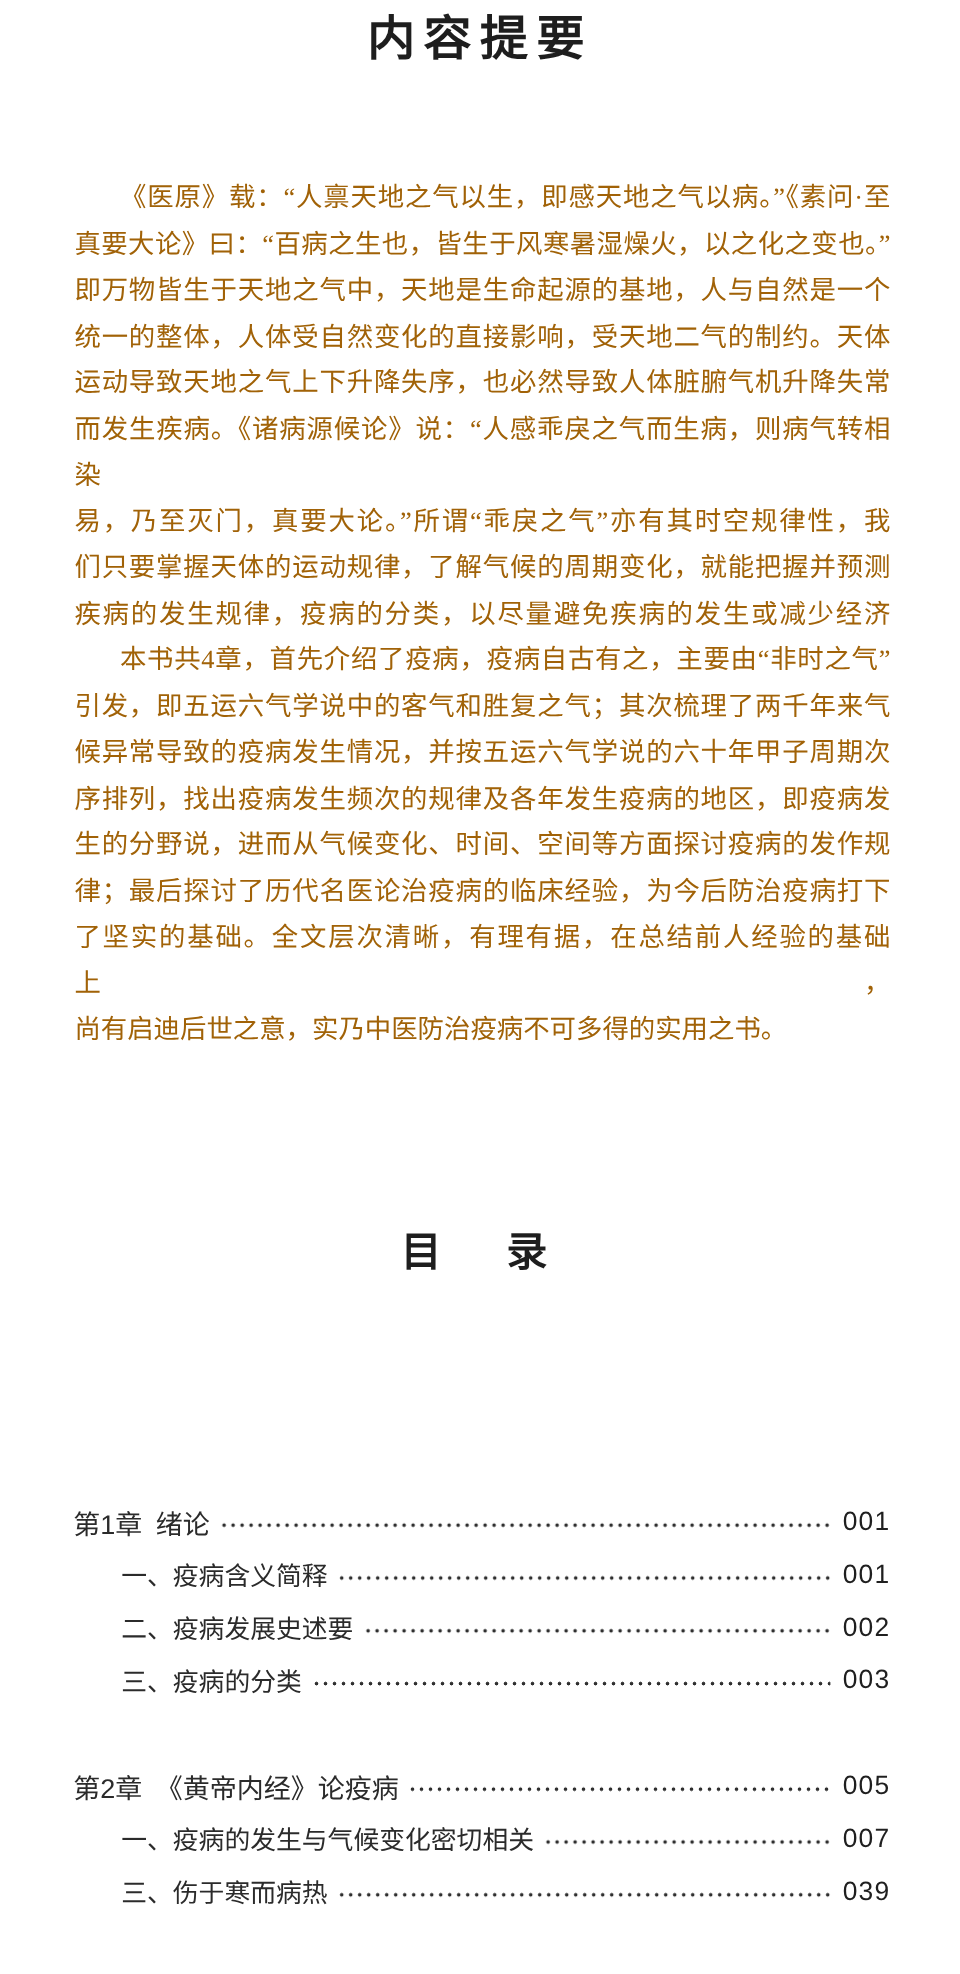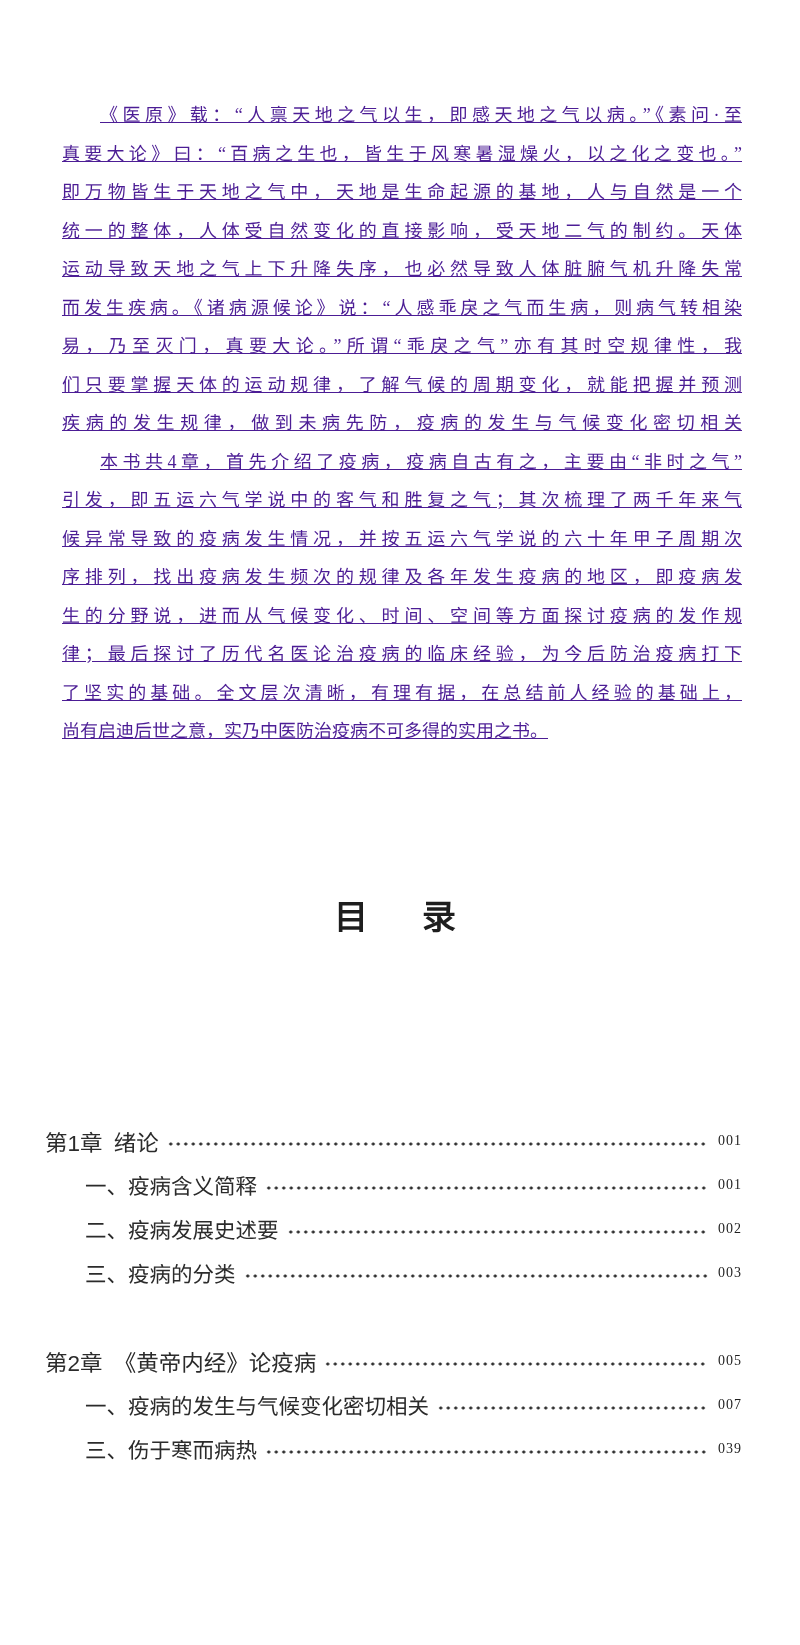--- a/index.html
+++ b/index.html
@@ -22,41 +22,40 @@
     font-size: 40px;
     line-height: 50px;
     letter-spacing: 7px;
     color: #1e1e1e;
   }
   .summary-body {
     margin-top: 88px;
     padding: 0 58px 0 62px;
   }
   .body-line {
-    font-size: 18px;
+    font-size: 22px;
     line-height: 38.5px;
-    color: #4c1d95;
+    color: #a16207;
     text-align: justify;
     text-align-last: justify;
-    text-decoration: underline;
   }
   .body-line.indent { padding-left: 38px; }
   .body-line.para-end { text-align-last: left; }
   .toc-title {
     margin: 138px 0 0 0;
     text-align: center;
     font-weight: 600;
     font-size: 34px;
     line-height: 58px;
     letter-spacing: 10px;
     color: #1e1e1e;
   }
   .toc-list {
     margin-top: 172px;
-    padding: 0 58px 0 45px;
+    padding: 0 58px 0 61px;
   }
   .toc-row {
     display: flex;
     align-items: center;
     height: 44px;
     color: #2b2b2b;
   }
   .toc-row.chapter {
     font-family: "Liberation Sans", sans-serif;
     font-size: 22.5px;
@@ -73,41 +72,42 @@
     height: 4px;
     margin: 0 10px 0 8px;
     position: relative;
     top: 3px;
     background-image: radial-gradient(circle, #2f2f2f 1.3px, transparent 1.8px);
     background-size: 7.5px 4px;
     background-repeat: repeat-x;
     background-position: 0 50%;
   }
   .toc-page {
-    font-family: Liberation Serif, serif;
-    font-size: 14px;
+    font-family: Liberation Sans, sans-serif;
+    font-size: 22px;
     letter-spacing: 1px;
     color: #1f1f1f;
   }
 </style>
 </head>
 <body>
 
 <div class="page">
+  <h1 class="summary-title">内容提要</h1>
 
   <div class="summary-body">
       <div class="body-line indent">《医原》载：“人禀天地之气以生，即感天地之气以病。”《素问·至</div>
       <div class="body-line">真要大论》曰：“百病之生也，皆生于风寒暑湿燥火，以之化之变也。”</div>
       <div class="body-line">即万物皆生于天地之气中，天地是生命起源的基地，人与自然是一个</div>
       <div class="body-line">统一的整体，人体受自然变化的直接影响，受天地二气的制约。天体</div>
       <div class="body-line">运动导致天地之气上下升降失序，也必然导致人体脏腑气机升降失常</div>
       <div class="body-line">而发生疾病。《诸病源候论》说：“人感乖戾之气而生病，则病气转相染</div>
       <div class="body-line">易，乃至灭门，真要大论。”所谓“乖戾之气”亦有其时空规律性，我</div>
       <div class="body-line">们只要掌握天体的运动规律，了解气候的周期变化，就能把握并预测</div>
-      <div class="body-line">疾病的发生规律，做到未病先防，疫病的发生与气候变化密切相关</div>
+      <div class="body-line">疾病的发生规律，疫病的分类，以尽量避免疾病的发生或减少经济</div>
       <div class="body-line indent">本书共4章，首先介绍了疫病，疫病自古有之，主要由“非时之气”</div>
       <div class="body-line">引发，即五运六气学说中的客气和胜复之气；其次梳理了两千年来气</div>
       <div class="body-line">候异常导致的疫病发生情况，并按五运六气学说的六十年甲子周期次</div>
       <div class="body-line">序排列，找出疫病发生频次的规律及各年发生疫病的地区，即疫病发</div>
       <div class="body-line">生的分野说，进而从气候变化、时间、空间等方面探讨疫病的发作规</div>
       <div class="body-line">律；最后探讨了历代名医论治疫病的临床经验，为今后防治疫病打下</div>
       <div class="body-line">了坚实的基础。全文层次清晰，有理有据，在总结前人经验的基础上，</div>
       <div class="body-line para-end">尚有启迪后世之意，实乃中医防治疫病不可多得的实用之书。</div>
     </div>
 

